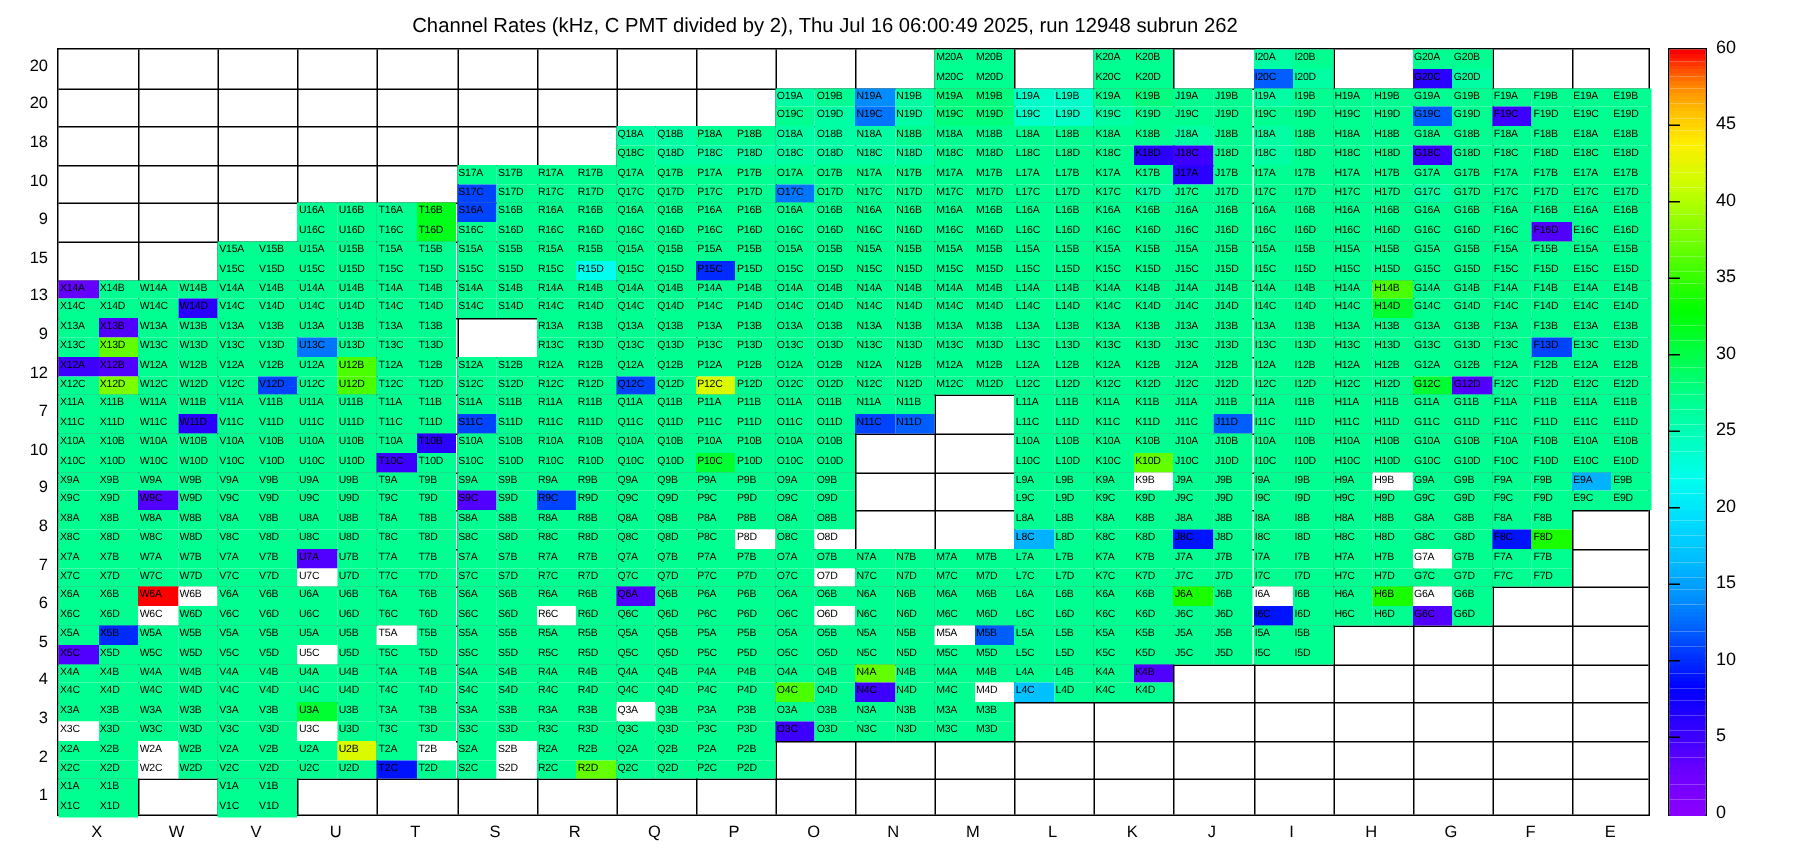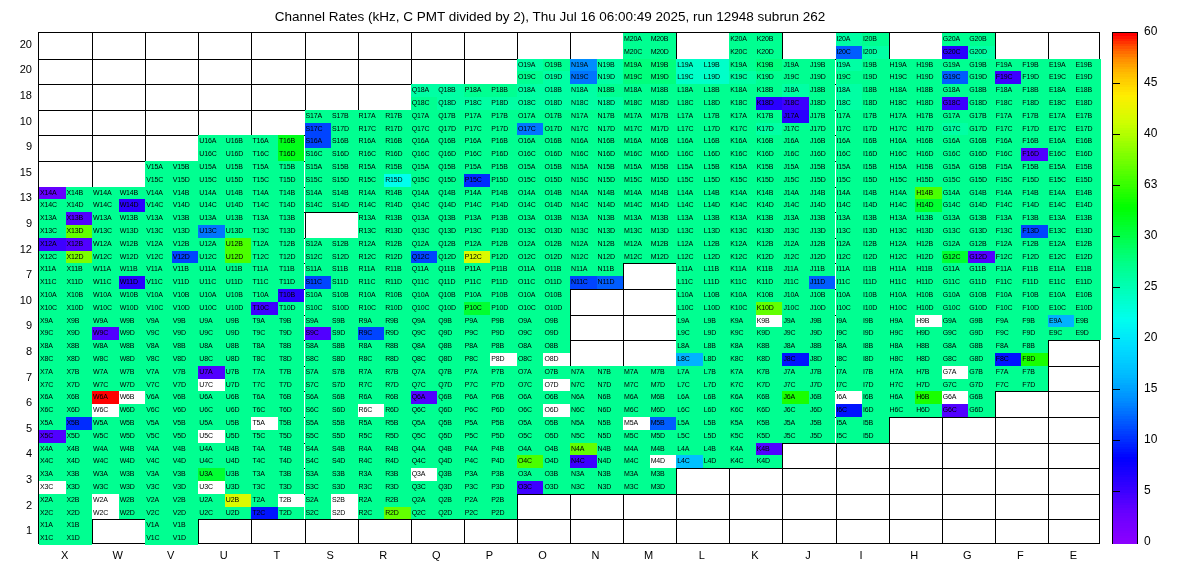--- a/index.html
+++ b/index.html
@@ -2120,18 +2120,18 @@
 <div class="clab" style="top: 432px;">10</div>
 <div class="ctick" style="top: 389px;"></div>
 <div class="clab" style="top: 381px;">15</div>
 <div class="ctick" style="top: 338px;"></div>
 <div class="clab" style="top: 330px;">20</div>
 <div class="ctick" style="top: 287px;"></div>
 <div class="clab" style="top: 279px;">25</div>
 <div class="ctick" style="top: 236px;"></div>
 <div class="clab" style="top: 228px;">30</div>
 <div class="ctick" style="top: 185px;"></div>
-<div class="clab" style="top: 177px;">63</div>
+<div class="clab" style="top: 177px;">35</div>
 <div class="ctick" style="top: 134px;"></div>
 <div class="clab" style="top: 126px;">40</div>
 <div class="ctick" style="top: 83px;"></div>
 <div class="clab" style="top: 75px;">45</div>
 <div class="clab" style="top: 24px;">60</div>
 
 </body></html>

